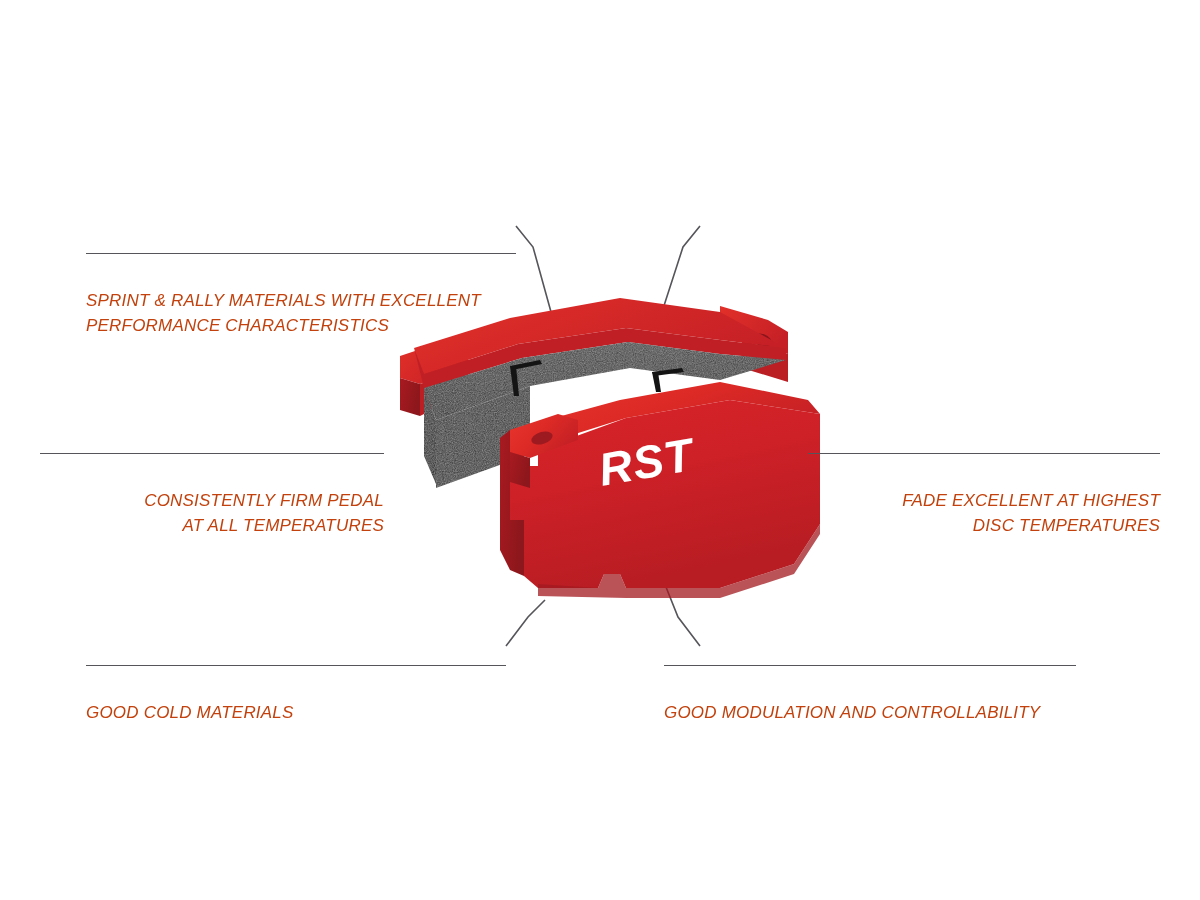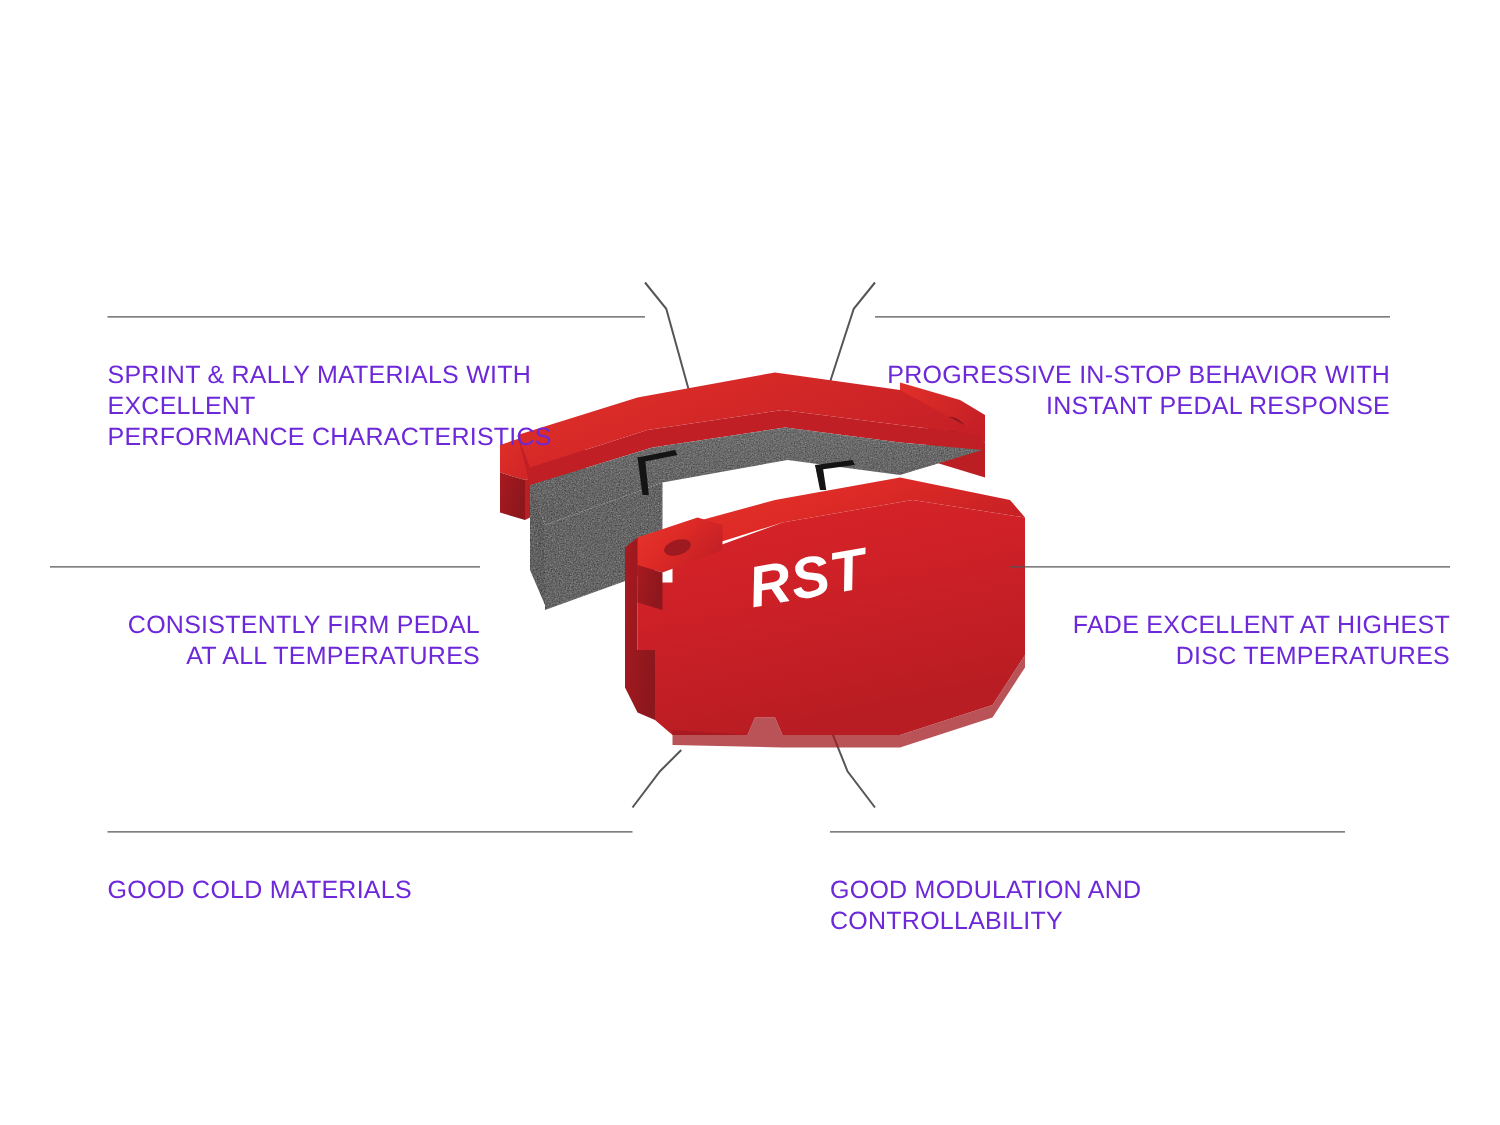--- a/index.html
+++ b/index.html
@@ -12,26 +12,27 @@
   }
   #page {
     position: relative;
     width: 1200px;
     height: 900px;
     background: #ffffff;
     overflow: hidden;
   }
   .callout {
     position: absolute;
-    color: #6d28d9;
-    font-size: 20px;
+    color: #c2410c;
+    font-size: 17px;
     line-height: 25px;
     letter-spacing: 0.2px;
     white-space: pre-line;
     font-weight: 400;
+    font-style: italic;
   }
   .callout .rule {
     height: 0;
     border-top: 1.6px solid #55555a;
     margin-bottom: 9px;
   }
   .align-left  { text-align: left; }
   .align-right { text-align: right; }
 
   
@@ -175,25 +176,20 @@
       <text class="logo-text" x="212" y="198" transform="rotate(-10 212 198)">RST</text>
     </g>
   </svg>
 
   <div class="callout align-left" id="c-tl">
     <div class="rule"></div>
     <div>SPRINT &amp; RALLY MATERIALS WITH EXCELLENT
 PERFORMANCE CHARACTERISTICS</div>
   </div>
 
-  <div class="callout align-right" id="c-tr">
-    <div class="rule"></div>
-    <div>PROGRESSIVE IN-STOP BEHAVIOR WITH
-INSTANT PEDAL RESPONSE</div>
-  </div>
 
   <div class="callout align-left" id="c-ml">
     <div class="rule"></div>
     <div>CONSISTENTLY FIRM PEDAL
 AT ALL TEMPERATURES</div>
   </div>
 
   <div class="callout align-right" id="c-mr">
     <div class="rule"></div>
     <div>FADE EXCELLENT AT HIGHEST

